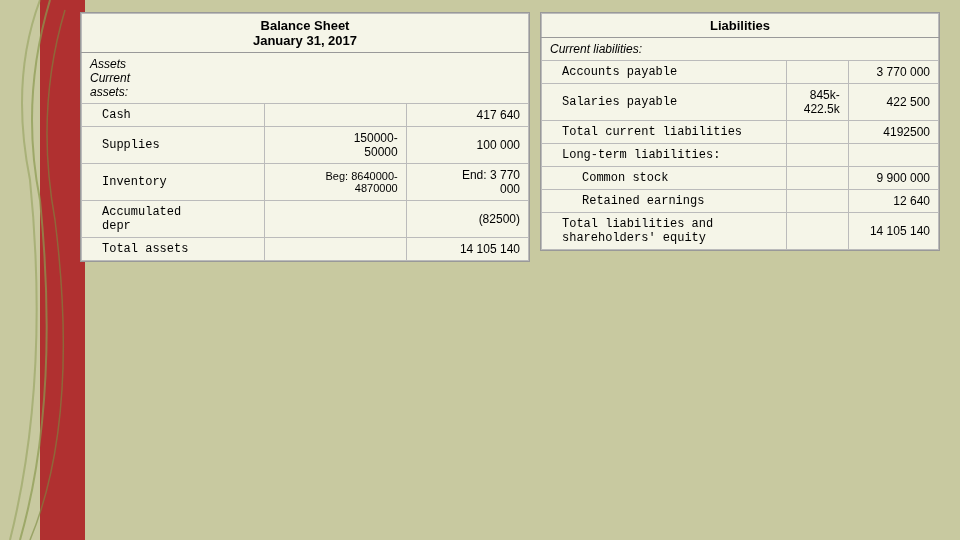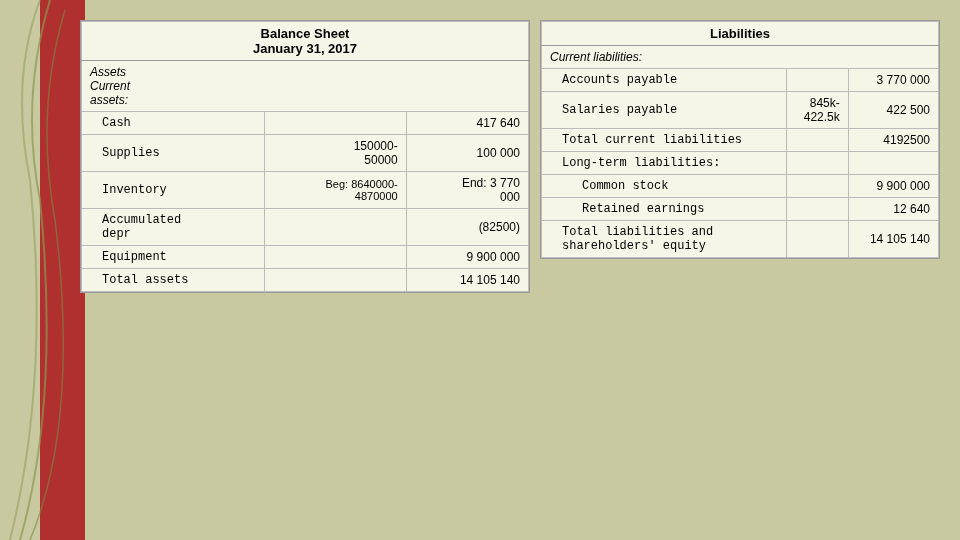--- a/index.html
+++ b/index.html
@@ -11,21 +11,21 @@
       font-family: Arial, sans-serif;
       font-size: 12px;
       overflow: hidden;
       position: relative;
     }
 
     .page-container {
       display: flex;
       width: 960px;
       height: 540px;
-      padding: 20px 20px 20px 80px;
+      padding: 12px 20px 20px 80px;
       gap: 10px;
       align-items: flex-start;
     }
 
     
     .red-accent {
       position: absolute;
       left: 40px;
       top: 0;
       width: 45px;
@@ -168,25 +168,20 @@
 000</td>
         </tr>
 
         <tr class="data-row">
           <td class="label-col indent1" style="white-space:pre-line;margin-left:8px;">Accumulated
 depr</td>
           <td class="amount-col"></td>
           <td class="amount-col">(82500)</td>
         </tr>
 
-        <tr class="data-row">
-          <td class="label-col indent1">Equipment</td>
-          <td class="amount-col"></td>
-          <td class="amount-col">9 900 000</td>
-        </tr>
 
         <tr class="data-row">
           <td class="label-col indent1">Total assets</td>
           <td class="amount-col"></td>
           <td class="amount-col">14 105 140</td>
         </tr>
       </tbody>
     </table>
   </div>
 

